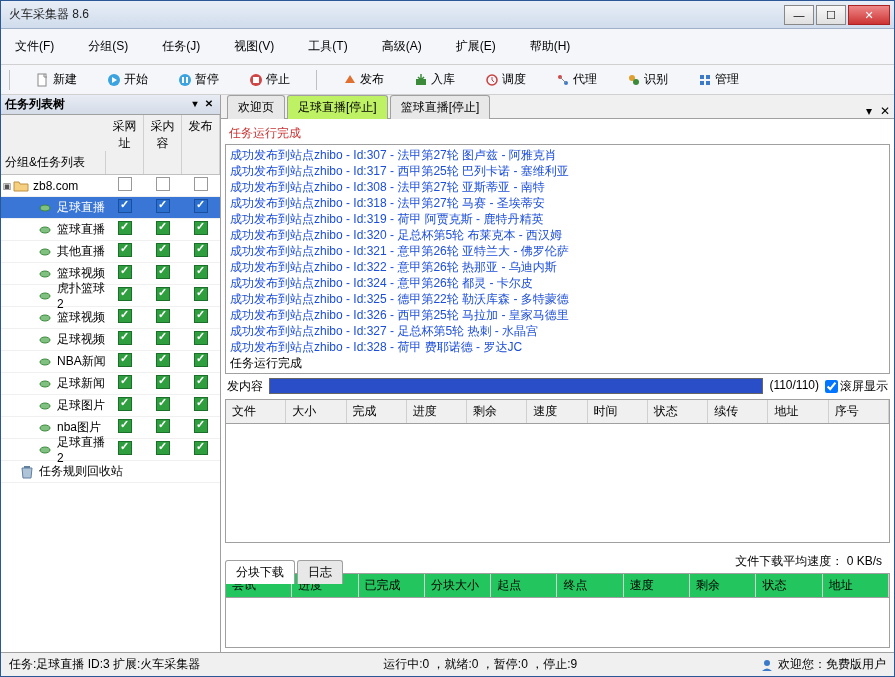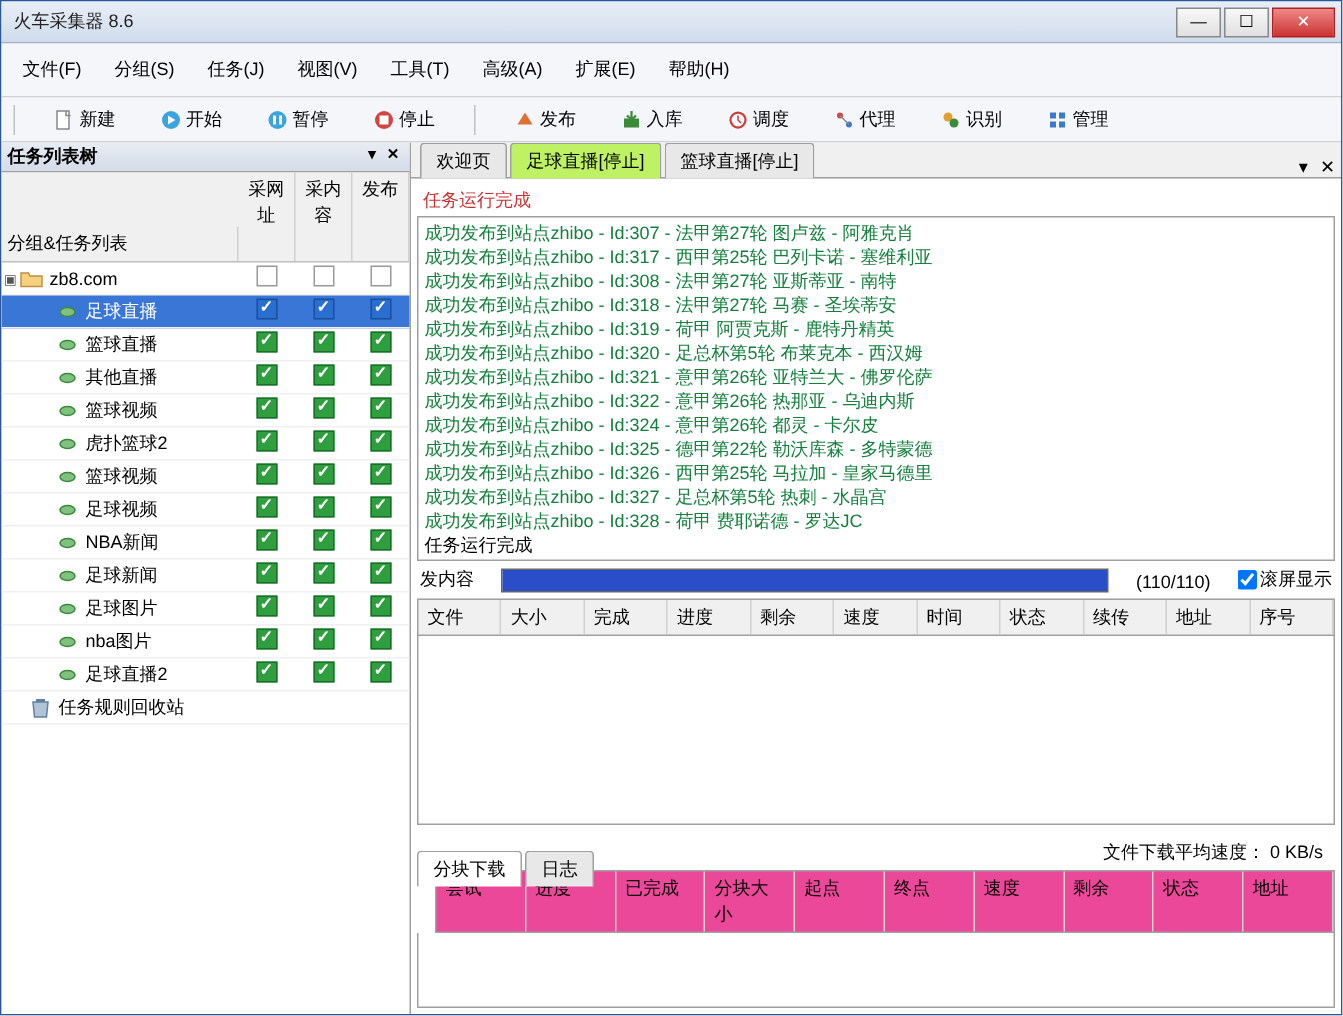--- a/index.html
+++ b/index.html
@@ -6,31 +6,31 @@
 body { background: #d4dce8; width: 895px; height: 677px; overflow: hidden; }
 
 .window { width: 895px; height: 677px; background: #fff; border: 1px solid #2b5797; display: flex; flex-direction: column; }
 
 .titlebar { height: 28px; background: linear-gradient(#e8eef7, #d0dcec); display: flex; align-items: center; padding: 0 4px 0 8px; border-bottom: 1px solid #a0b0c8; }
 .titlebar .title { flex: 1; color: #222; }
 .titlebar .winbtns { display: flex; gap: 2px; }
 .titlebar .winbtn { width: 30px; height: 20px; border: 1px solid #888; background: linear-gradient(#f8f8f8,#e0e0e0); text-align: center; line-height: 18px; font-size: 11px; cursor: pointer; }
 .titlebar .winbtn.close { background: linear-gradient(#e88,#c33); color: #fff; border-color: #a22; width: 42px; }
 
-.menubar { height: 36px; display: flex; align-items: center; padding: 0 6px; gap: 6px; background: #f4f6fa; border-bottom: 1px solid #d0d0d0; }
+.menubar { height: 36px; display: flex; align-items: center; padding: 0 6px; gap: 18px; background: #f4f6fa; border-bottom: 1px solid #d0d0d0; }
 .menubar .mitem { padding: 2px 8px; cursor: pointer; }
 
 .toolbar { height: 30px; display: flex; align-items: center; padding: 0 6px; gap: 18px; background: #f4f6fa; border-bottom: 1px solid #d0d0d0; }
 .toolbar .tbtn { display: flex; align-items: center; gap: 3px; padding: 3px 6px; cursor: pointer; }
 .toolbar .sep { width: 1px; height: 20px; background: #c0c0c0; margin: 0 2px; }
 .ico { width: 14px; height: 14px; display: inline-block; }
 
 .mainarea { flex: 1; display: flex; overflow: hidden; }
 
-.leftpanel { width: 273px; border-right: 1px solid #a0a0a0; display: flex; flex-direction: column; background: #fff; }
+.leftpanel { width: 220px; border-right: 1px solid #a0a0a0; display: flex; flex-direction: column; background: #fff; }
 .panel-header { height: 20px; background: linear-gradient(#e8ecf4,#d4dce8); border-bottom: 1px solid #a0a0a0; display: flex; align-items: center; padding: 0 4px; font-weight: bold; }
 .panel-header .spacer { flex: 1; }
 .panel-header .hbtn { width: 14px; height: 14px; text-align: center; line-height: 12px; cursor: pointer; font-size: 10px; }
 
 .tree-header { display: flex; border-bottom: 1px solid #c0c0c0; background: #f0f0f0; }
 .tree-header .col { padding: 3px 4px; border-right: 1px solid #d0d0d0; text-align: center; }
 .tree-header .col.name { flex: 1; text-align: left; margin-top: 36px; }
 .tree-header .col.chk { width: 38px; }
 
 .tree-row { display: flex; align-items: center; border-bottom: 1px solid #f0f0f0; height: 22px; }
@@ -49,39 +49,39 @@
 .rightpanel { flex: 1; display: flex; flex-direction: column; background: #fff; overflow: hidden; }
 .tabbar { height: 24px; display: flex; align-items: flex-end; background: #f0f0f0; border-bottom: 1px solid #a0a0a0; padding-left: 6px; }
 .tab { padding: 3px 10px; border: 1px solid #a0a0a0; border-bottom: none; background: #e8e8e8; margin-right: 2px; cursor: pointer; border-radius: 3px 3px 0 0; position: relative; top: 1px;}
 .tab.active { background: #bef264; font-weight: normal; }
 .tabbar .spacer { flex: 1; }
 .tabbar .tabctl { padding: 0 4px; cursor: pointer; }
 
 .content { flex: 1; display: flex; flex-direction: column; padding: 4px; overflow: hidden; }
 .status-line { color: #c83232; padding: 2px 4px; }
 .logbox { border: 1px solid #a0a0a0; background: #fff; flex: 0 0 230px; overflow-y: auto; padding: 2px 4px; font-family: "SimSun", monospace; line-height: 16px; }
-.logbox .line { color: #15803d; white-space: nowrap; }
+.logbox .line { color: #1d4ed8; white-space: nowrap; }
 .logbox .line.black { color: #000; }
 
-.progressrow { display: flex; align-items: flex-end; gap: 18px; padding: 4px 2px; }
+.progressrow { display: flex; align-items: flex-start; gap: 6px; padding: 4px 2px; }
 .progressbar { flex: 1; height: 16px; border: 1px solid #666; background: #fff; position: relative; }
 .progressbar .fill { height: 100%; background: #2a4ec8; width: 100%; }
 .scrollchk { display: flex; align-items: center; gap: 2px; }
 
 .gridhead { display: flex; border: 1px solid #a0a0a0; background: #f0f0f0; }
 .gridhead .gcol { padding: 3px 6px; border-right: 1px solid #d0d0d0; flex: 1; }
 .gridbody { border: 1px solid #a0a0a0; border-top: none; flex: 1; min-height: 40px; background: #fff; }
 
 .subtabs { display: flex; align-items: center; margin-top: 6px; }
 .subtabs .stab { padding: 3px 10px; border: 1px solid #a0a0a0; background: #e8e8e8; cursor: pointer; border-radius: 3px 3px 0 0; margin-right: 2px; position: relative; top: 11px; border-bottom: none;}
 .subtabs .stab.active { background: #fff; }
 .subtabs .spacer { flex: 1; }
 .subtabs .speed { padding-right: 8px; }
 
-.gridhead2 { display: flex; border: 1px solid #a0a0a0; background: #ec4899; margin-left: 12px; }
+.gridhead2 { display: flex; border: 1px solid #a0a0a0; background: #22c55e; }
 .gridhead2 .gcol { padding: 3px 6px; border-right: 1px solid #d0d0d0; flex: 1; }
 .gridbody2 { border: 1px solid #a0a0a0; border-top: none; height: 50px; background: #fff; }
 
 .statusbar { height: 24px; border-top: 1px solid #a0a0a0; background: #f0f0f0; display: flex; align-items: center; padding: 0 8px; gap: 12px; }
 .statusbar .s1 { flex: 0 0 auto; }
 .statusbar .s2 { flex: 1; text-align: center; }
 .statusbar .s3 { display: flex; align-items: center; gap: 4px; }
 
 svg { display: block; }
 </style>
@@ -473,13 +473,26 @@
             <div class="gcol">速度</div>
             <div class="gcol">剩余</div>
             <div class="gcol">状态</div>
             <div class="gcol">地址</div>
           </div>
         <div class="gridbody2"></div>
       </div>
     </div>
   </div>
 
+  <div class="statusbar">
+    <span class="s1">任务:足球直播 ID:3 扩展:火车采集器</span>
+    <span class="s2">运行中:0 ，就绪:0 ，暂停:0 ，停止:9</span>
+    <span class="s3">
+      <span class="ico">
+          <svg viewBox="0 0 14 14">
+            <circle cx="7" cy="5" r="3" fill="#3a7ac8"></circle>
+            <path d="M2 13 Q7 8 12 13" fill="#3a7ac8"></path>
+          </svg>
+        </span>
+      <span>欢迎您：免费版用户</span>
+    </span>
+  </div>
 </div>
 
 </body></html>

